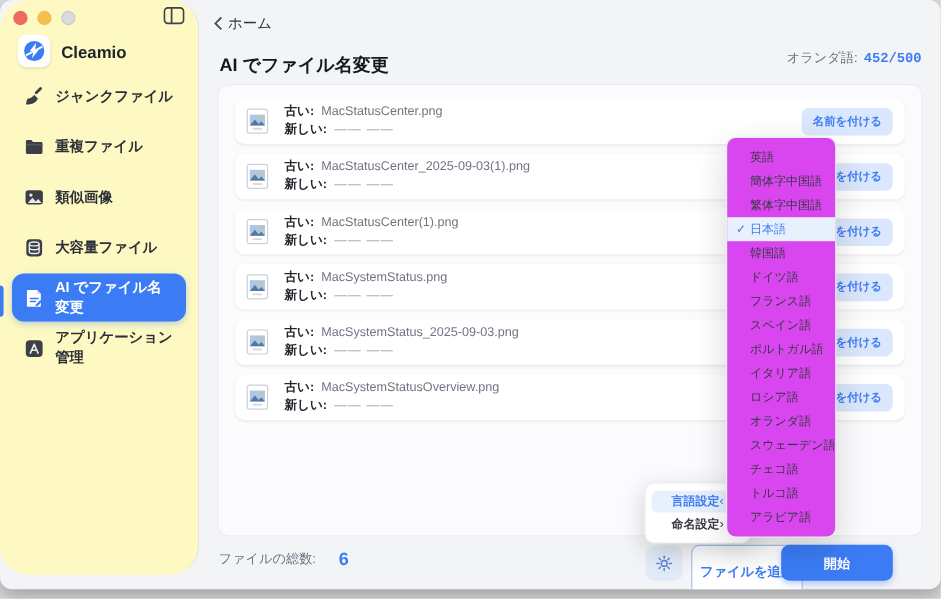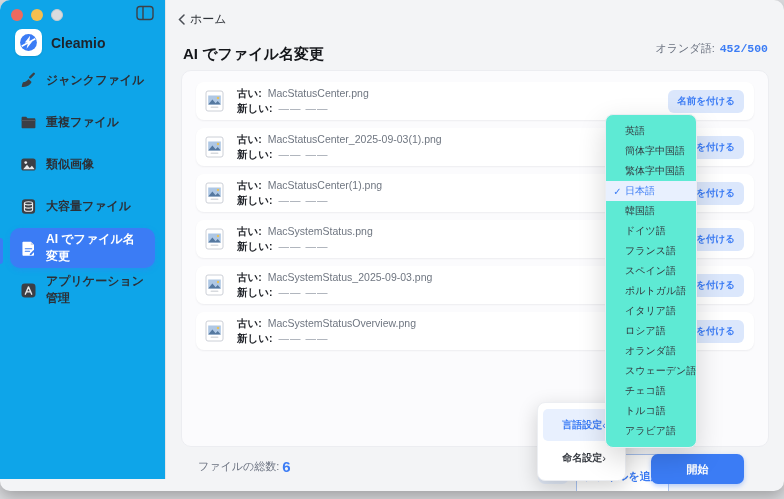--- a/index.html
+++ b/index.html
@@ -6,21 +6,21 @@
   body{
     width:784px;height:499px;background:#dcdde0;
     font-family:"Liberation Sans","DejaVu Sans",sans-serif;
     -webkit-font-smoothing:antialiased;overflow:hidden;
   }
   .window{
     position:relative;width:784px;height:491px;background:#f3f4f6;
     border-radius:10px;overflow:hidden;box-shadow:0 6px 16px rgba(0,0,0,.28);
   }
   
-  .sidebar{position:absolute;left:0;top:0;bottom:12px;width:165px;background:#0ea5e9;border-right:1px solid #e3e5e9;}
+  .sidebar{position:absolute;left:0;top:0;bottom:12px;width:165px;background:#fef9c3;border-right:1px solid #e3e5e9;border-radius:24px;}
   .traffic{position:absolute;top:9px;left:11px;display:flex;gap:8px;}
   .dot{width:12px;height:12px;border-radius:50%;}
   .dot.red{background:#ed6a5f;}
   .dot.yellow{background:#f5bf4f;}
   .dot.gray{background:#dadbde;border:0.5px solid #c9cacd;box-sizing:border-box;}
   .sidebar-toggle{position:absolute;top:5px;left:136px;width:18px;height:16px;}
   .brand{position:absolute;top:29px;left:15px;display:flex;align-items:center;gap:9px;}
   .logo{width:27px;height:27px;background:#fff;border-radius:7px;box-shadow:0 1px 2px rgba(0,0,0,.10);display:flex;align-items:center;justify-content:center;}
   .brand-name{font-size:14px;font-weight:700;color:#1e232b;}
   .nav{position:absolute;top:60px;left:10px;right:10px;}
@@ -36,34 +36,34 @@
   .usage-value{color:#3b7cf5;font-weight:700;font-size:11.5px;font-family:Liberation Mono, monospace;}
   .panel{position:absolute;left:15px;top:70px;width:588px;height:377px;background:#fbfbfd;border:1px solid #ecedf1;border-radius:10px;box-sizing:border-box;padding:11px 14px;}
   .file-row{height:38px;margin-bottom:8px;background:#fff;border-radius:8px;box-shadow:0 1px 2px rgba(15,23,42,.06);display:flex;align-items:center;gap:13px;padding:0 10px 0 9px;box-sizing:border-box;}
   .file-icon{width:19px;height:22px;flex:none;}
   .file-text{font-size:10.5px;line-height:15px;white-space:nowrap;}
   .lbl{font-weight:700;color:#22252b;margin-right:6px;}
   .fname{color:#6f7681;}
   .pending{color:#9aa1ab;letter-spacing:1px;}
   .pill{margin-left:auto;background:#dbe7fc;color:#3b7cf5;font-size:9.5px;font-weight:700;border:none;border-radius:6px;padding:5px 9px;font-family:inherit;cursor:default;}
   
-  .total{position:absolute;left:16px;top:458px;display:flex;align-items:center;gap:3px;font-size:11px;color:#6b7280;margin-left:16px;}
+  .total{position:absolute;left:16px;top:458px;display:flex;align-items:flex-start;gap:19px;font-size:11px;color:#6b7280;}
   .total-value{color:#3b7cf5;font-size:15px;font-weight:700;}
   .gear-btn{position:absolute;left:372px;top:455px;width:31px;height:29px;background:#e2eaf8;border:none;border-radius:7px;display:flex;align-items:center;justify-content:center;cursor:default;}
   .add-btn{position:absolute;left:410px;top:454px;width:93px;height:44px;background:#fff;color:#3b7cf5;border:1px solid #a9c3f0;border-radius:7px;font-size:11px;font-weight:600;font-family:inherit;cursor:default;}
   .start-btn{position:absolute;left:485px;top:454px;width:93px;height:30px;background:#3b7cf5;color:#fff;border:none;border-radius:7px;font-size:11px;font-weight:600;font-family:inherit;box-shadow:0 2px 5px rgba(59,124,245,.35);cursor:default;}
   
-  .lang-menu{position:absolute;left:605px;top:114px;width:90px;background:#5eead4;border:1px solid #ebedf1;border-radius:8px;box-shadow:0 10px 28px rgba(0,0,0,.16);padding:6px 0;z-index:21;}
+  .lang-menu{position:absolute;left:605px;top:114px;width:90px;background:#d946ef;border:1px solid #ebedf1;border-radius:8px;box-shadow:0 10px 28px rgba(0,0,0,.16);padding:6px 0;z-index:21;}
   .lang-item{height:20px;display:flex;align-items:center;font-size:10px;color:#34383f;padding:0 4px;white-space:nowrap;cursor:default;}
   .lang-item .check{width:15px;text-align:center;color:#3b7cf5;visibility:hidden;font-size:10px;flex:none;}
   .lang-item.selected{background:#e8f0fe;color:#3b7cf5;}
   .lang-item.selected .check{visibility:visible;}
   
   .settings-menu{position:absolute;left:537px;top:402px;width:89px;background:#fff;border:1px solid #eceef2;border-radius:8px;box-shadow:0 6px 20px rgba(0,0,0,.18);padding:5px;z-index:20;box-sizing:border-box;}
-  .settings-item{height:32px;border-radius:5px;display:flex;align-items:center;justify-content:flex-end;font-size:10px;font-weight:600;color:#34383f;padding:0 14px;margin:1px 0;cursor:default;}
+  .settings-item{height:18px;border-radius:5px;display:flex;align-items:center;justify-content:center;font-size:10px;font-weight:600;color:#34383f;padding:0 3px;margin:1px 0;cursor:default;}
   .settings-item.active{background:#e8f0fe;color:#3b7cf5;}
   .chev{font-size:11px;font-weight:400;}
 </style>
 </head>
 <body>
 
 <div class="window">
 
   <aside class="sidebar">
     <div class="traffic">

